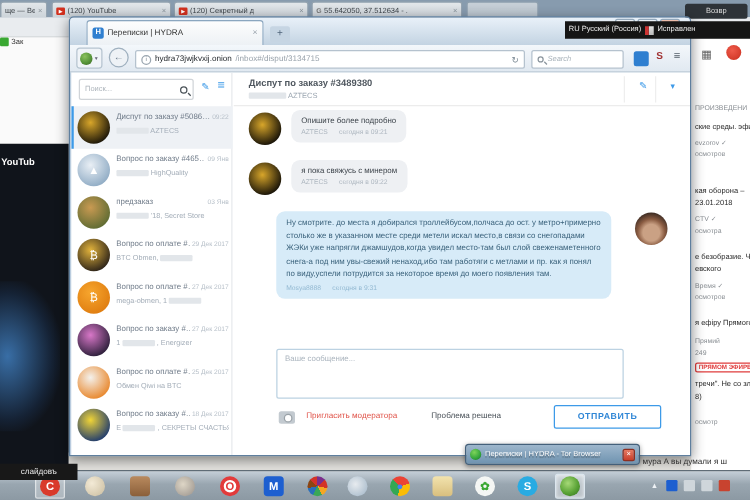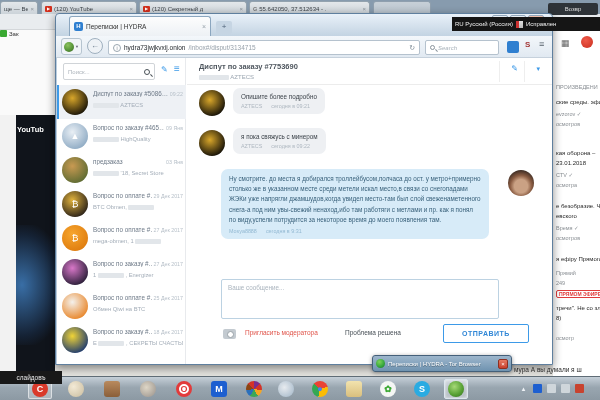--- a/index.html
+++ b/index.html
@@ -12,21 +12,21 @@
   
   #bg-tabstrip { left:0; top:0; width:600px; height:14px; background:#879bae; }
   .bgtab { position:absolute; top:1px; height:13px; background:linear-gradient(#e3e7ea,#ccd3d9); border:1px solid #93a2ae; border-bottom:none; border-radius:3px 3px 0 0; font-size:6px; color:#3c4248; padding:2px 3px 0 3px; white-space:nowrap; overflow:hidden; display:flex; align-items:center; gap:2px; }
   .bgtab .yt { width:7px; height:6px; background:#d2301e; border-radius:1px; color:#fff; font-size:4px; line-height:6px; text-align:center; flex:none; }
   .bgtab .gg { color:#777; font-size:5.5px; font-weight:bold; flex:none; }
   .bgtab .x { color:#8a939b; margin-left:auto; font-size:6px; }
   #bg-left-toolbar { left:0; top:14px; width:55px; height:16px; background:#e9ecef; border-bottom:1px solid #d4d7da; }
   #bg-left-page { left:0; top:30px; width:55px; height:85px; background:#fafafa; }
   #bg-bookmark { left:2px; top:48px; font-size:6px; color:#333; display:flex; align-items:center; gap:2px; }
   #bg-bookmark .bq { width:7px; height:7px; background:#3aa832; border-radius:1px; }
-  #bg-dark { left:0; top:115px; width:55px; height:261px; background:#10141b; overflow:hidden;margin-left:16px; }
+  #bg-dark { left:0; top:115px; width:55px; height:261px; background:#10141b; overflow:hidden; }
   #bg-dark .blob { position:absolute; left:-22px; top:110px; width:70px; height:120px; background:radial-gradient(ellipse at 40% 50%, rgba(64,126,190,.85), rgba(30,60,100,.35) 60%, transparent 75%); }
   #bg-yt-logo { position:absolute; left:1px; top:10px; color:#fff; font-weight:bold; font-size:7.5px; }
   #bg-bottomstrip { left:55px; top:362px; width:545px; height:14px; background:#e4e3df; }
   #bg-right { left:553px; top:14px; width:47px; height:362px; background:#fff; overflow:hidden; }
   #bg-right .topgray { position:absolute; left:0; top:0; width:47px; height:17px; background:#e9ecef; }
   .frag { position:absolute; left:3px; white-space:nowrap; }
   .frag.t { font-size:6px; color:#2a2a2a; }
   .frag.g { font-size:5.5px; color:#8a8f94; }
   .frag.badge { font-size:5px; color:#e03c3c; border:1px solid #e03c3c; border-radius:2px; padding:0 2px; font-weight:bold; }
   #yt-grid { position:absolute; left:8px; top:24px; font-size:9px; color:#666; }
@@ -302,21 +302,21 @@
                 <span class="ti">Вопрос по заказу #…</span>
                 <span class="tm">18 Дек 2017</span>
               </div>
               <div class="row2">Е <span class="redact"></span> , СЕКРЕТЫ СЧАСТЬЯ</div>
             </div>
           </div>
       </div>
 
       <div id="chat">
         <div id="chat-head">
-          <div id="chat-title">Диспут по заказу #7753690</div>
+          <div id="chat-title">Диспут по заказу #3489380</div>
           <div id="chat-sub"><span class="redact" style="width:30px"></span> <span>AZTECS</span></div>
           <div id="head-sep1"></div>
           <div id="chat-pencil">✎</div>
           <div id="head-sep2"></div>
           <div id="chat-chevron">▾</div>
         </div>
 
         <div class="msg-av" style="left:12px; top:32px; background:radial-gradient(circle at 42% 38%, #d8a62a, #181308 75%)"></div>
         <div class="bubble" style="left:46px; top:30px">
           <div class="tx">Опишите более подробно</div>

